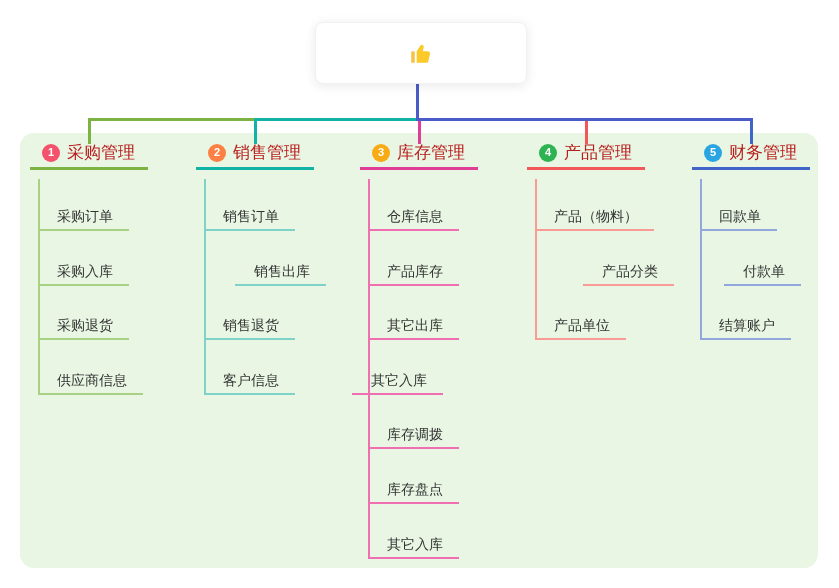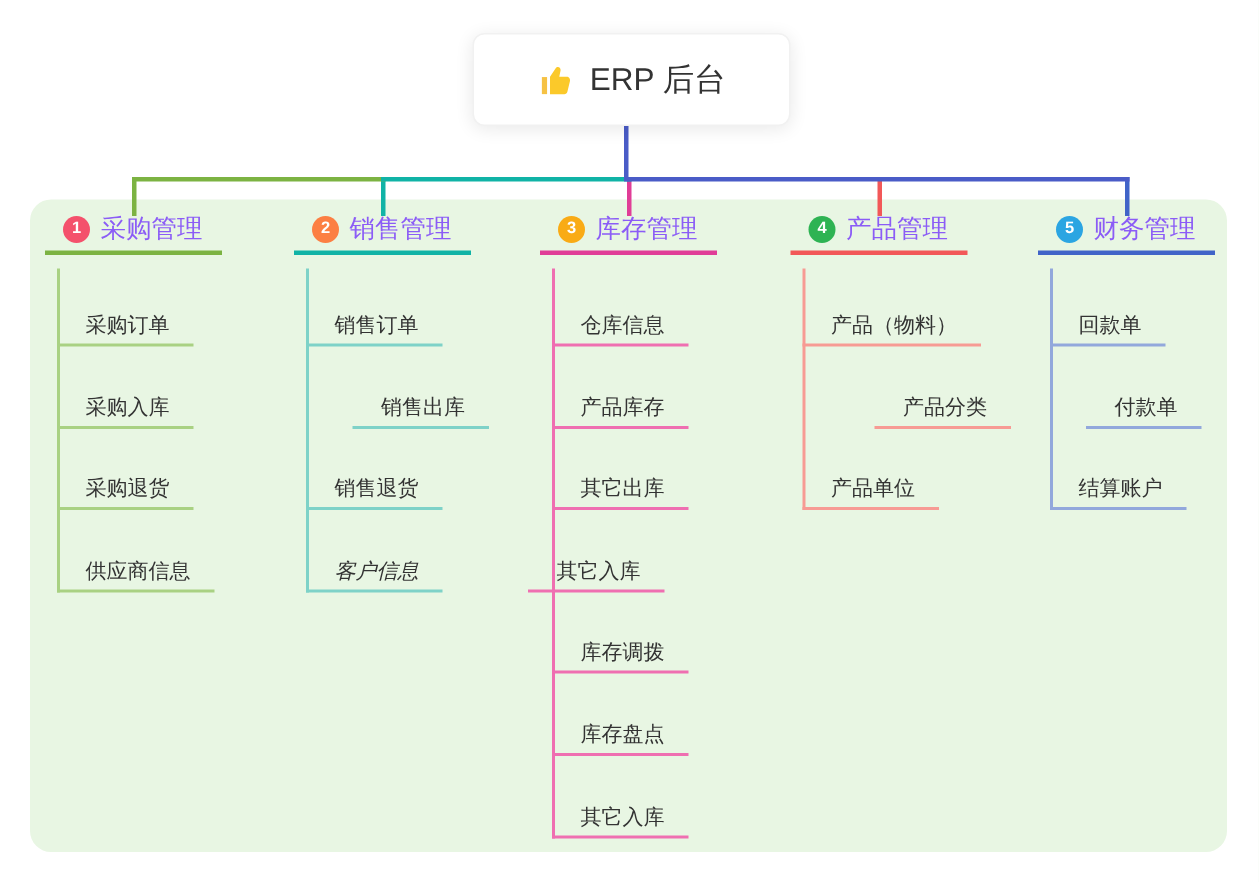--- a/index.html
+++ b/index.html
@@ -14,21 +14,21 @@
     background:#fff;border-radius:8px;border:1px solid #f1f1f1;
     box-shadow:0 2px 12px rgba(0,0,0,.09);
   }
   .root-card .label{font-size:21px;font-weight:500;color:#333;}
   .root-card svg{display:block;}
   .branch-header{
     position:absolute;display:flex;align-items:center;height:26px;
     padding-left:12px;padding-bottom:6px;width:118px;box-sizing:border-box;
     border-bottom:3px solid;cursor:default;
   }
-  .branch-header .label{font-size:17px;font-weight:500;color:#8b5cf6;white-space:nowrap;}
+  .branch-header .label{font-size:17px;font-weight:500;color:#b91c1c;white-space:nowrap;}
   .badge{
     display:inline-flex;align-items:center;justify-content:center;
     width:18px;height:18px;border-radius:50%;margin-right:7px;flex:0 0 auto;
     color:#fff;font-size:11px;font-weight:bold;line-height:1;
   }
   .child-node{
     position:absolute;height:26px;line-height:26px;font-size:14px;color:#333;
     padding:0 16px 0 19px;border-bottom:2px solid;white-space:nowrap;cursor:default;
   }
   .spine{position:absolute;width:2px;}
@@ -64,21 +64,21 @@
       <div class="child-node" style="left: 38px; top: 312.2px; border-bottom-color: rgb(169, 209, 131);">采购退货</div>
       <div class="child-node" style="left: 38px; top: 366.8px; border-bottom-color: rgb(169, 209, 131); text-align: right;">供应商信息</div>
       <div class="branch-header" style="left: 196px; top: 144px; border-bottom-color: rgb(16, 179, 166);">
         <div class="badge" style="background: rgb(252, 127, 67);">2</div>
         <span class="label">销售管理</span>
       </div>
       <div class="spine line" style="left: 204px; top: 179px; height: 215.8px; background: rgb(126, 210, 200);"></div>
       <div class="child-node" style="left: 204px; top: 203px; border-bottom-color: rgb(126, 210, 200);">销售订单</div>
       <div class="child-node" style="left: 204px; top: 257.6px; border-bottom-color: rgb(126, 210, 200); margin-left: 31px;">销售出库</div>
       <div class="child-node" style="left: 204px; top: 312.2px; border-bottom-color: rgb(126, 210, 200);">销售退货</div>
-      <div class="child-node" style="left: 204px; top: 366.8px; border-bottom-color: rgb(126, 210, 200); font-style: italic;">客户信息</div>
+      <div class="child-node" style="left: 204px; top: 366.8px; border-bottom-color: rgb(126, 210, 200);">客户信息</div>
       <div class="branch-header" style="left: 360px; top: 144px; border-bottom-color: rgb(224, 61, 151);">
         <div class="badge" style="background: rgb(249, 171, 21);">3</div>
         <span class="label">库存管理</span>
       </div>
       <div class="spine line" style="left: 368px; top: 179px; height: 379.6px; background: rgb(239, 111, 177);"></div>
       <div class="child-node" style="left: 368px; top: 203px; border-bottom-color: rgb(239, 111, 177);">仓库信息</div>
       <div class="child-node" style="left: 368px; top: 257.6px; border-bottom-color: rgb(239, 111, 177);">产品库存</div>
       <div class="child-node" style="left: 368px; top: 312.2px; border-bottom-color: rgb(239, 111, 177);">其它出库</div>
       <div class="child-node" style="left: 352px; top: 366.8px; border-bottom-color: rgb(239, 111, 177);">其它入库</div>
       <div class="child-node" style="left: 368px; top: 421.4px; border-bottom-color: rgb(239, 111, 177);">库存调拨</div>
@@ -102,15 +102,14 @@
       <div class="child-node" style="left: 700px; top: 312.2px; border-bottom-color: rgb(146, 168, 220);">结算账户</div>
     </div>
 
   <div class="root-card" id="rootCard" style="left:315px;top:22px;width:210px;height:60px;">
     <span>
       <svg width="26" height="26" viewBox="0 0 24 24" aria-hidden="true">
         <path fill="#f6c244" d="M3 10.5h3.2V21H3z"></path>
         <path fill="#fbc92a" d="M8 21h8.8c.9 0 1.7-.6 1.9-1.5l1.6-6.6c.3-1.3-.7-2.6-2-2.6h-4.6l.8-3.9c.2-1.1-.6-2.1-1.7-2.1-.5 0-1 .3-1.3.7L8 10.3z"></path>
       </svg>
     </span>
-    <span class="label">ERP 后台</span>
   </div>
 </div>
 
 </body></html>

